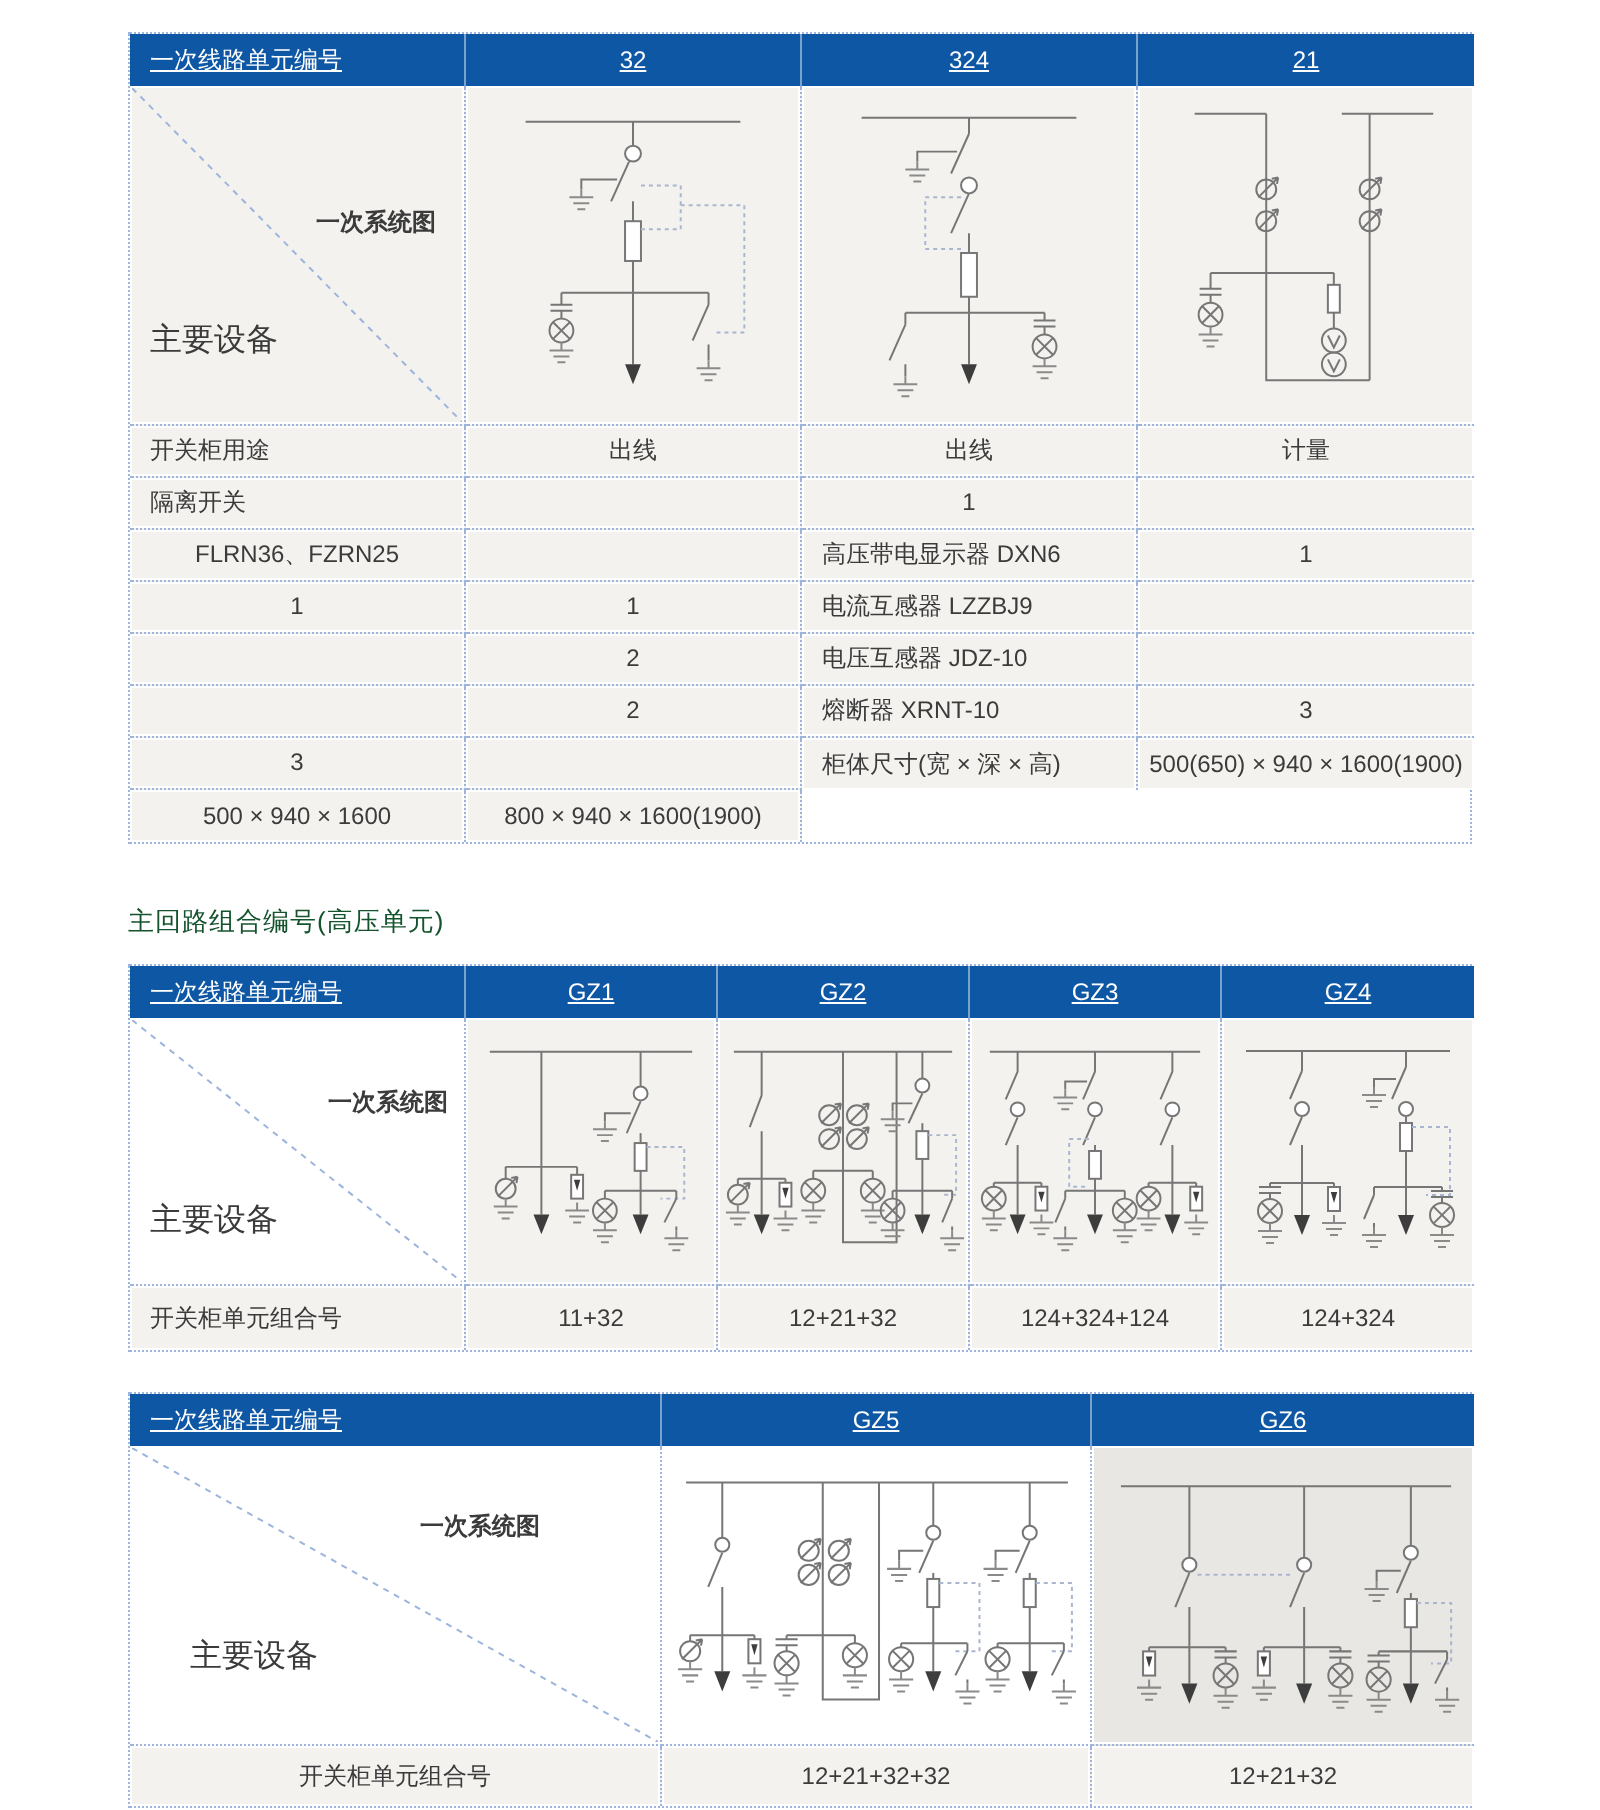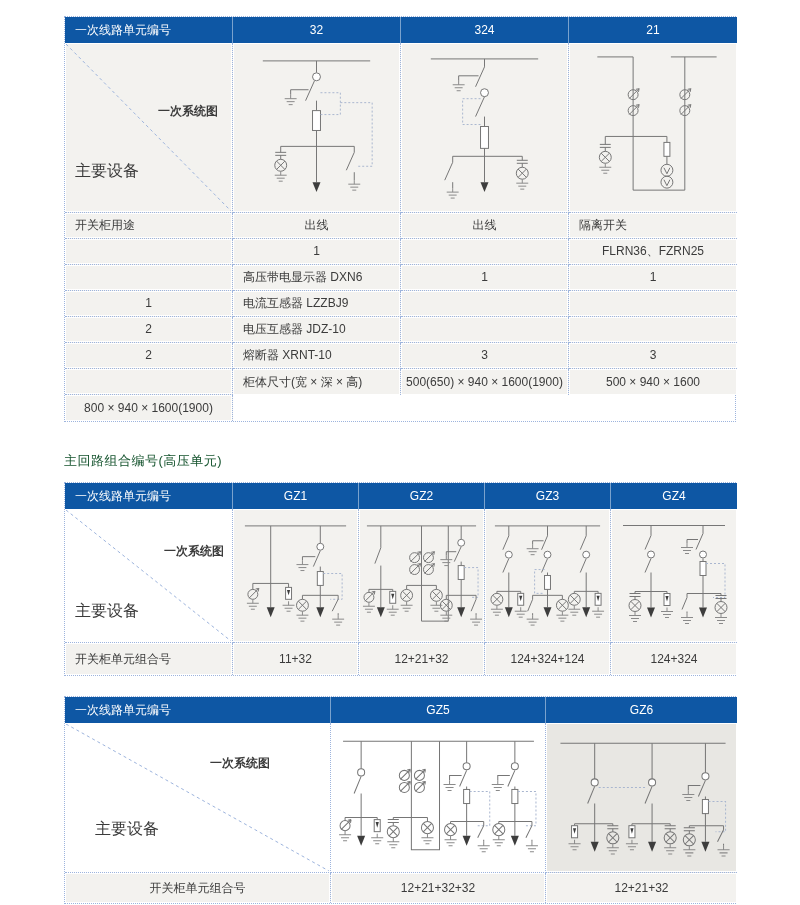--- a/index.html
+++ b/index.html
@@ -35,20 +35,21 @@
   .t1>.cell:nth-last-child(-n+4){border-bottom:none;}
   .t2>.cell:nth-child(5n){border-right:none;}
   .t2>.cell:nth-last-child(-n+5){border-bottom:none;}
   .t3>.cell:nth-child(3n){border-right:none;}
   .t3>.cell:nth-last-child(-n+3){border-bottom:none;}
 
   .th{
     background:var(--blue);color:#fff;height:26px;box-shadow:none;
     border-right:1px solid rgba(255,255,255,.45);border-bottom:none;
     font-size:12px;
+    text-decoration:underline;
   }
   .th.lab{justify-content:flex-start;padding-left:10px;}
 
   .rl{justify-content:flex-start;padding-left:10px;height:26px;}
   .rv{height:26px;}
   .t1 .row-cell{height:26px;}
 
   .diagcell{height:170px;position:relative;padding:0;}
   .t2 .diagcell{height:134px;}
   .t3 .diagcell{height:150px;}
@@ -188,20 +189,21 @@
         <path d="M98 114 V122"></path>
         <use href="#s-vt" x="98" y="128"></use>
           <use href="#s-vt" x="98" y="140"></use>
         <path d="M64 94 V148 H116"></path>
       </svg>
     </div>
 
     <div class="cell rl row-cell">开关柜用途</div>
     <div class="cell rv row-cell">出线</div>
     <div class="cell rv row-cell">出线</div>
+    <div class="cell rv row-cell">计量</div>
 
     <div class="cell rl row-cell">隔离开关</div>
     <div class="cell rv row-cell"></div>
     <div class="cell rv row-cell">1</div>
     <div class="cell rv row-cell"></div>
 
     <div class="cell rv row-cell">FLRN36、FZRN25</div>
     <div class="cell rv row-cell"></div>
 
     <div class="cell rl row-cell">高压带电显示器 DXN6</div>

